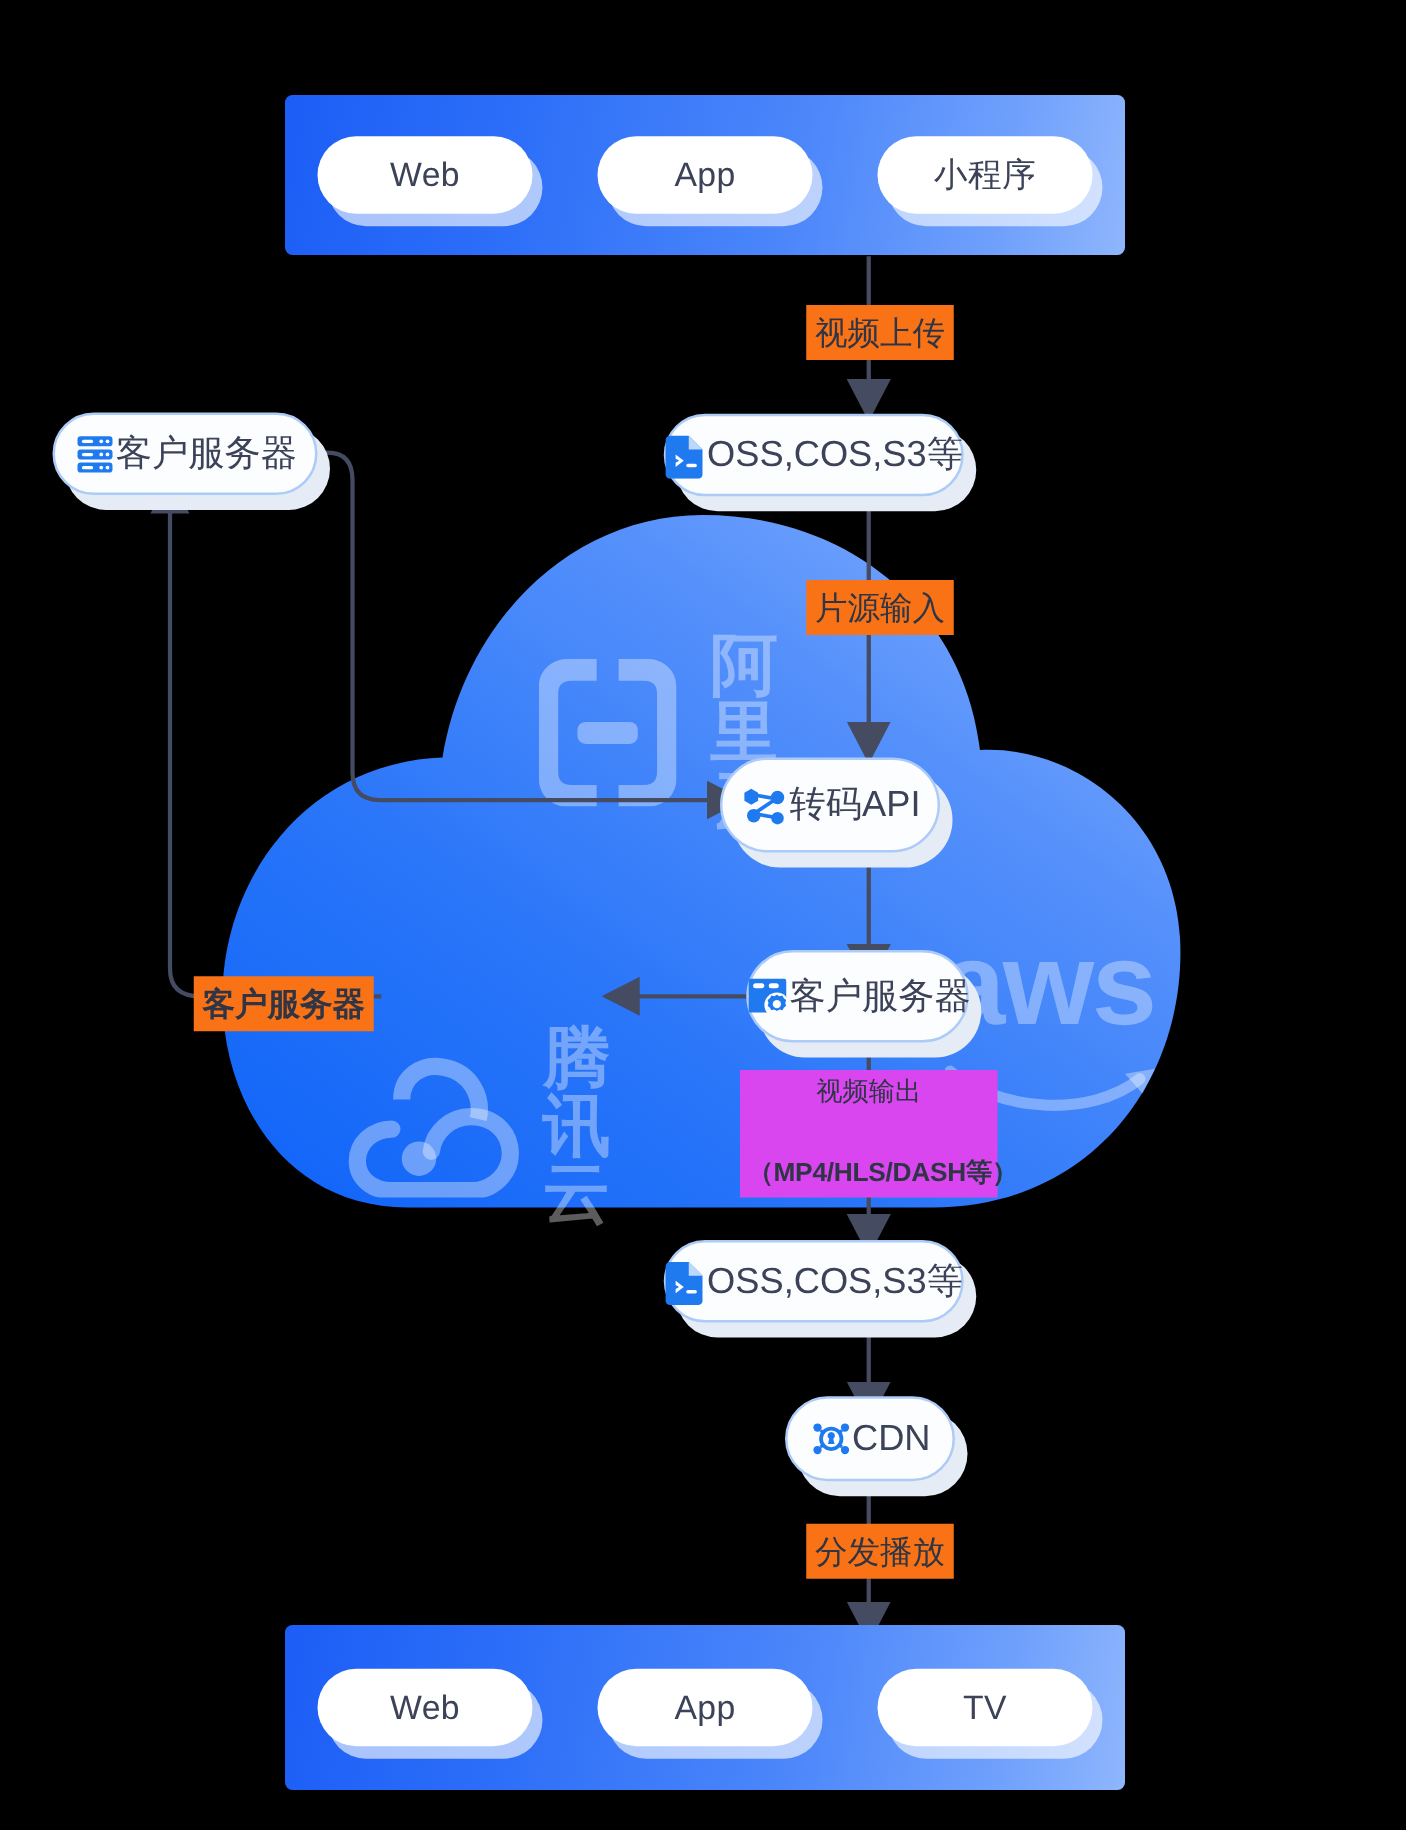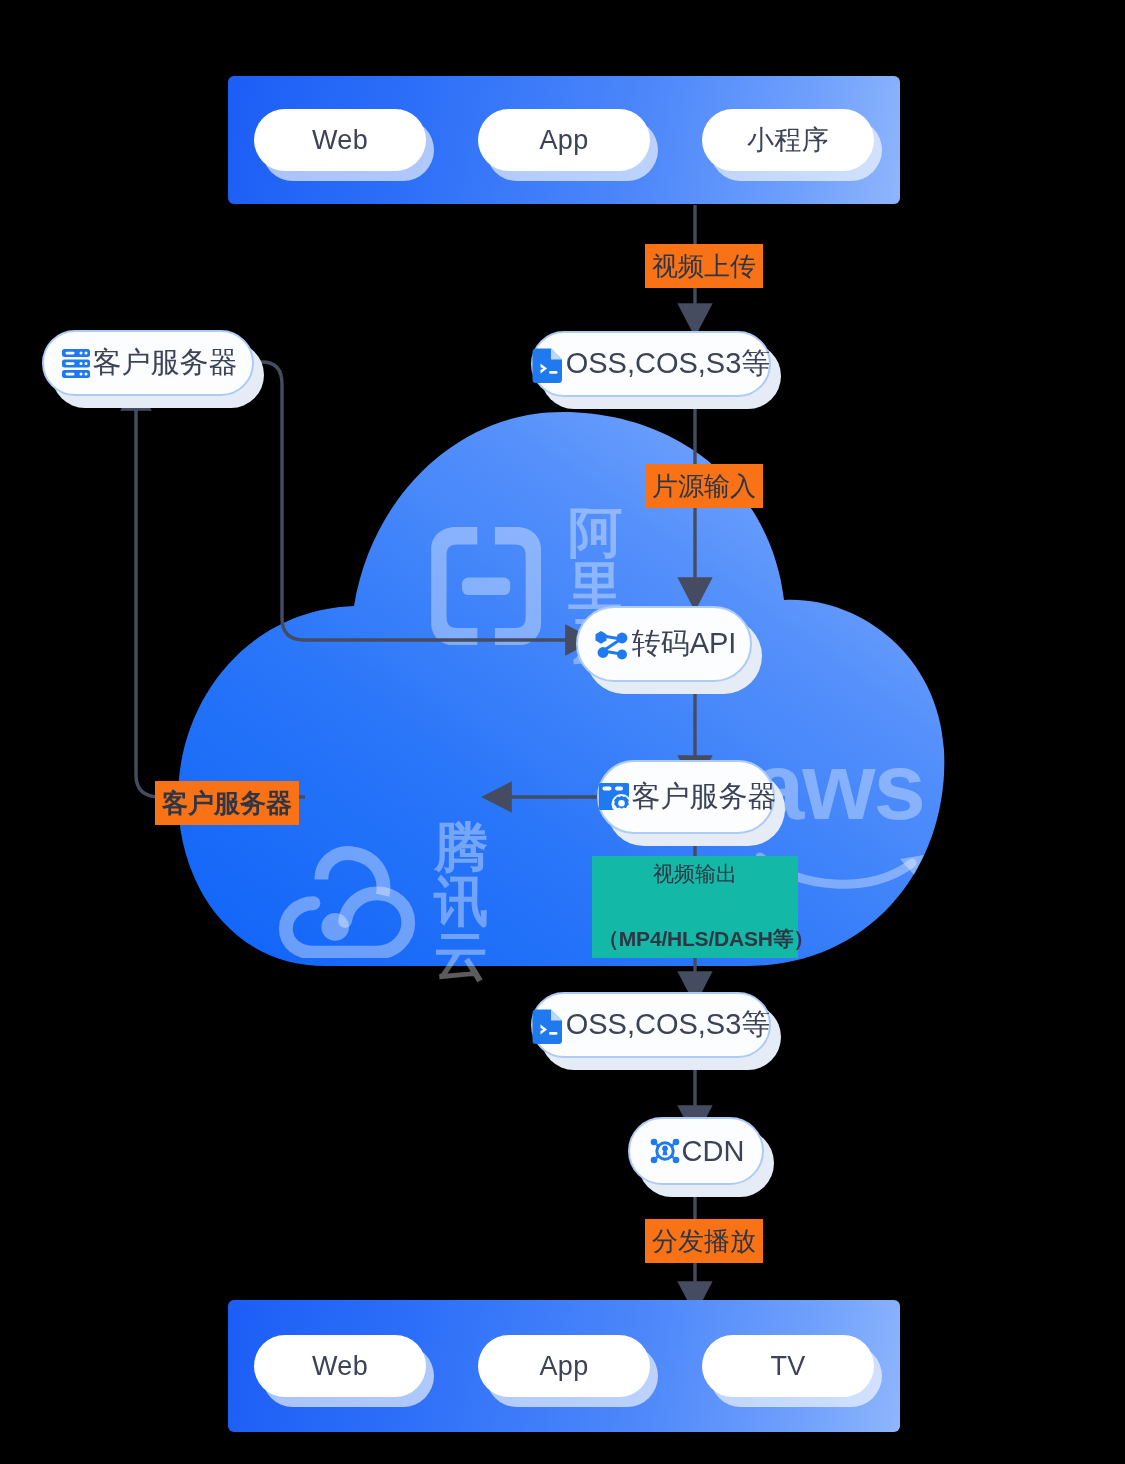--- a/index.html
+++ b/index.html
@@ -34,21 +34,21 @@
               display:flex;align-items:center;justify-content:center;
               box-sizing:border-box;padding:0 22px;}
   .node .label{font-size:29px;color:#3c4257;white-space:nowrap;}
   .node .ico{flex:0 0 auto;display:flex;align-items:center;justify-content:center;}
 
   
   #wires{position:absolute;left:0;top:0;width:1125px;height:1464px;pointer-events:none;}
   .tag{position:absolute;background:#f97316;color:#2f3545;
        font-size:26px;line-height:1.32;text-align:center;padding:5px 7px;white-space:nowrap;}
   .tag.bold{font-weight:700;}
-  .tag2{position:absolute;background:#14b8a6;color:#2f3545;font-size:21px;
+  .tag2{position:absolute;background:#d946ef;color:#2f3545;font-size:21px;
         line-height:1.38;text-align:center;padding:4px 6px;white-space:nowrap;}
   .tag2 .l2{font-weight:700;letter-spacing:-.2px;margin-top:36px;}
 </style>
 </head>
 <body>
 
 <div id="stage">
 
   <div class="cloud">
     <svg viewBox="0 0 772 560" xmlns="http://www.w3.org/2000/svg">

